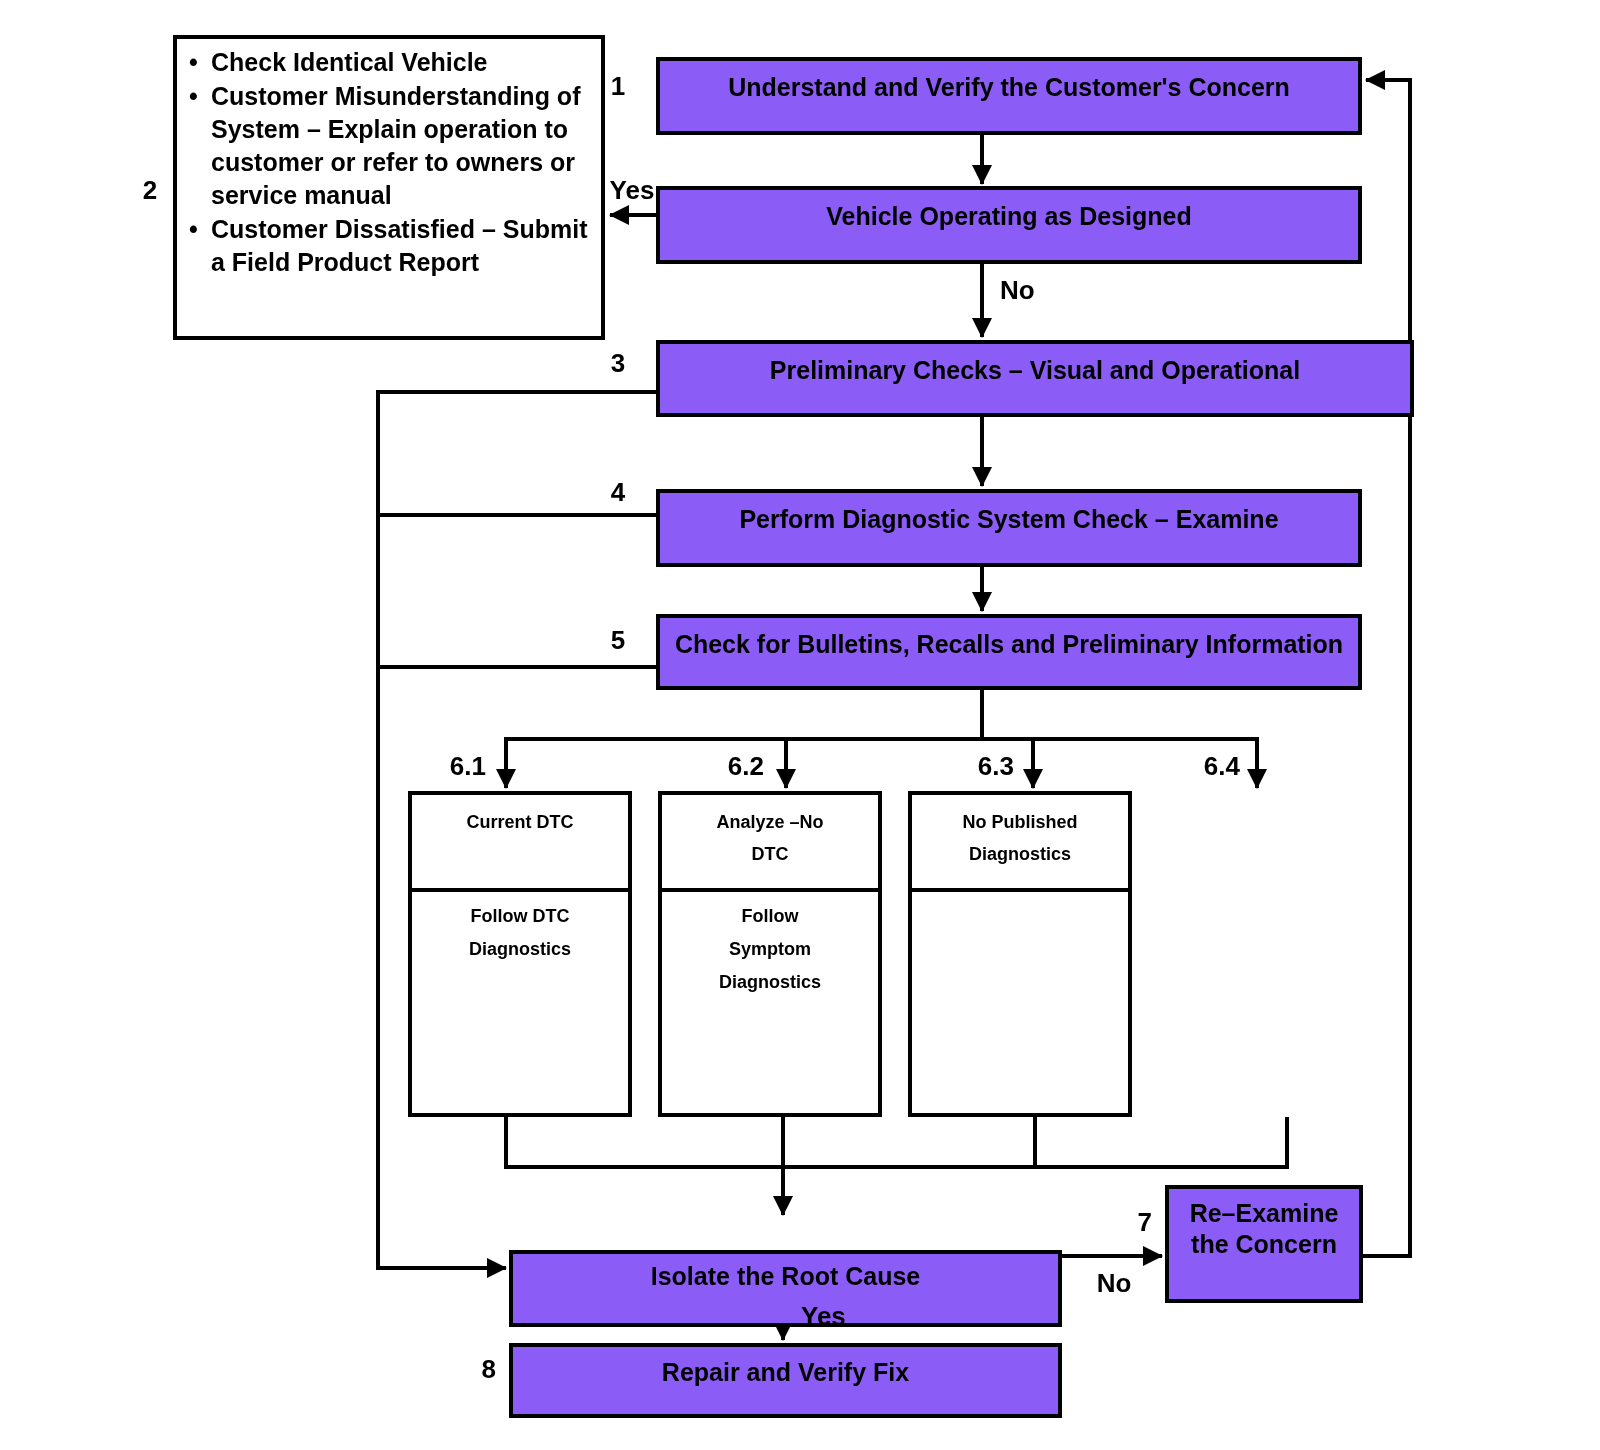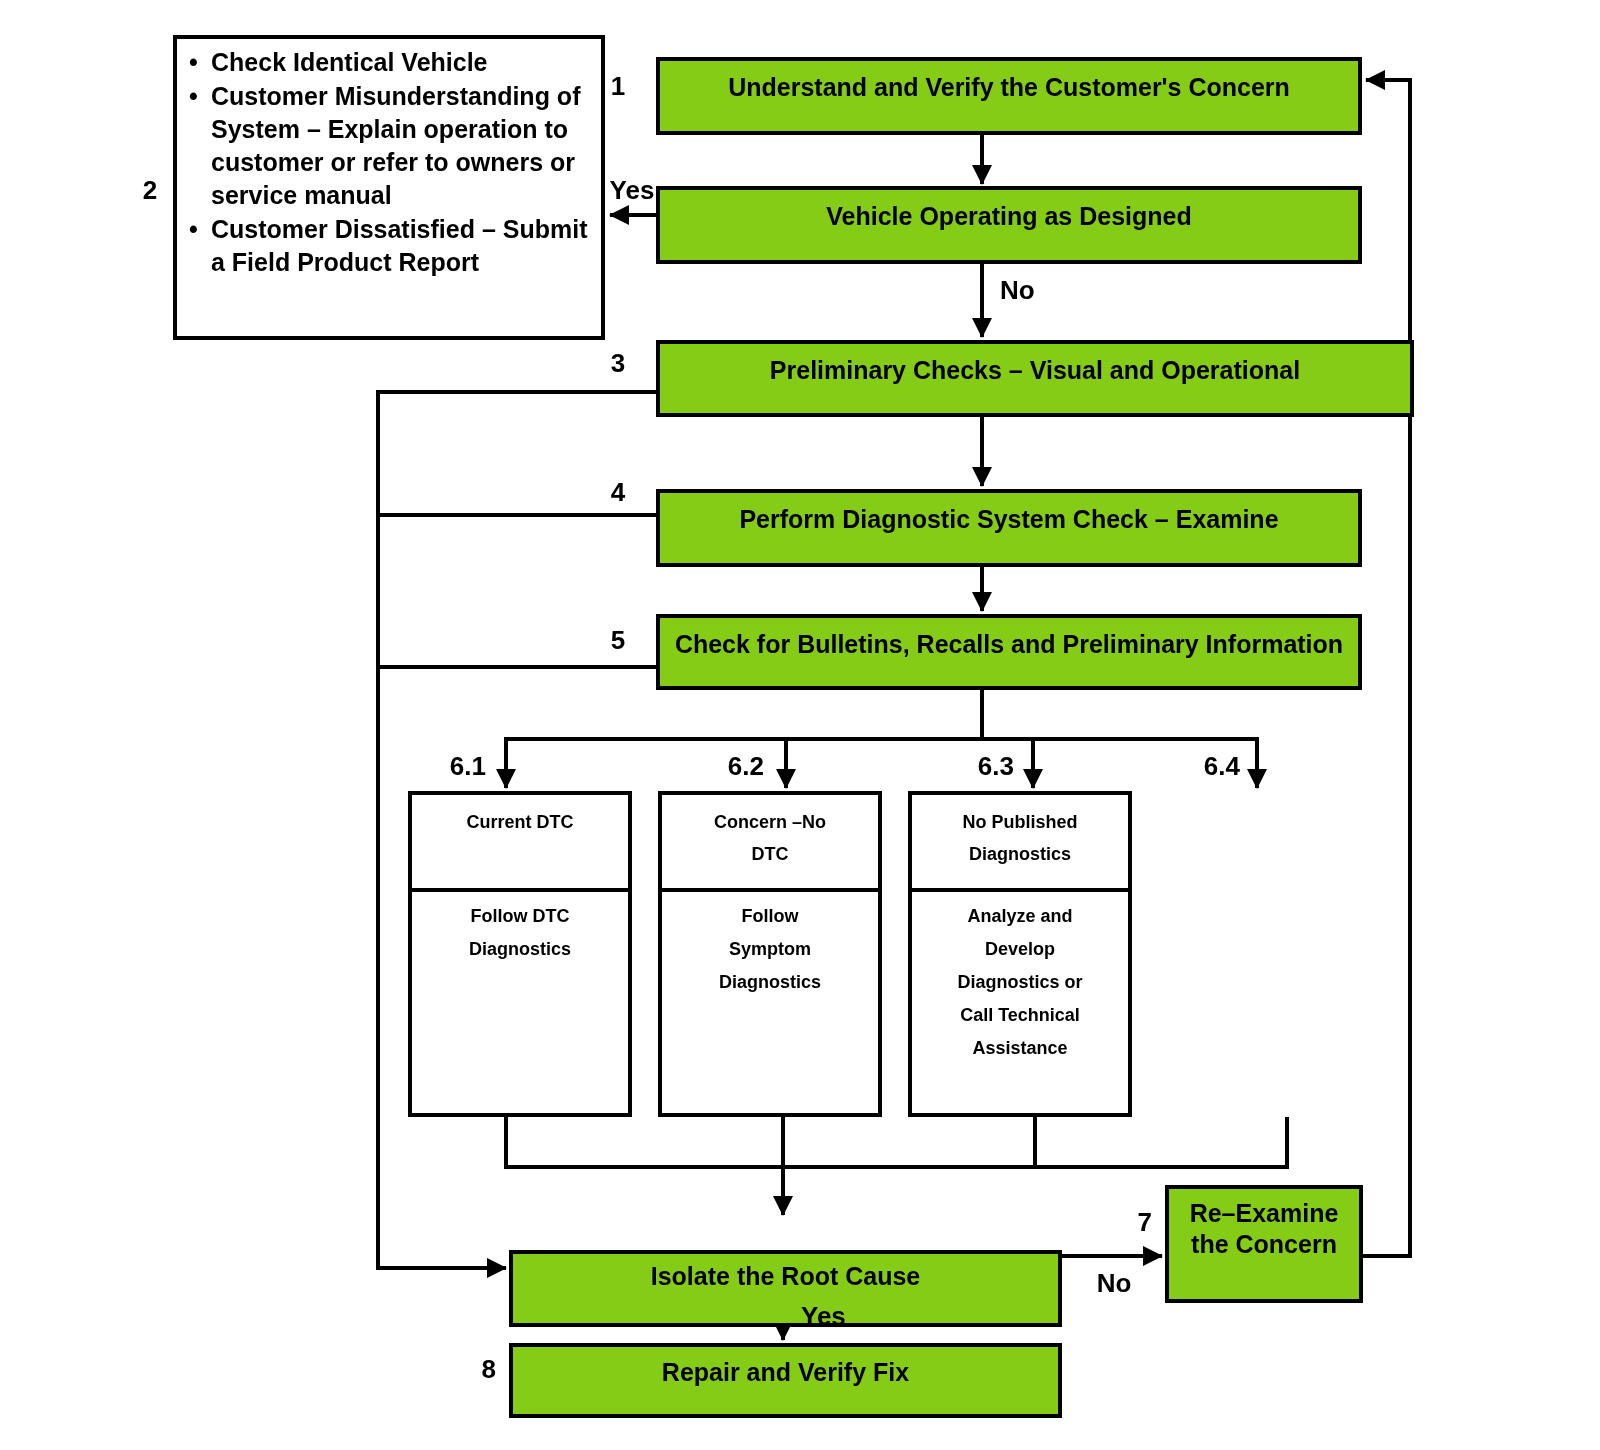--- a/index.html
+++ b/index.html
@@ -4,21 +4,21 @@
 <style>
   html,body{margin:0;padding:0;background:#ffffff;}
   .stage{
     position:relative;width:1600px;height:1450px;background:#ffffff;
     font-family:"Liberation Sans", sans-serif;font-weight:bold;color:#000;
     overflow:hidden;
   }
   .wires{position:absolute;left:0;top:0;z-index:1;}
   .node{
     position:absolute;z-index:2;box-sizing:border-box;
-    border:4px solid #000;background:#84cc16;
+    border:4px solid #000;background:#8b5cf6;
     display:flex;justify-content:center;align-items:flex-start;
     text-align:center;font-size:25px;line-height:26px;
     padding:13px 8px 0 8px;white-space:pre-line;
   }
   .node.tall{padding-top:9px;line-height:31px;}
   .split{
     position:absolute;z-index:2;box-sizing:border-box;
     border:4px solid #000;background:#fff;
     display:flex;flex-direction:column;
     text-align:center;font-size:18px;
@@ -116,34 +116,29 @@
   <div class="node" style="left:656px;top:489px;width:706px;height:78px;">Perform Diagnostic System Check – Examine</div>
 
   <div class="node" style="left:656px;top:614px;width:706px;height:76px;">Check for Bulletins, Recalls and Preliminary Information</div>
 
   <div class="split" style="left:408px;top:791px;width:224px;height:326px;">
     <div class="hd">Current DTC</div>
     <div class="bd">Follow DTC
 Diagnostics</div>
   </div>
   <div class="split" style="left:658px;top:791px;width:224px;height:326px;">
-    <div class="hd">Concern –No
+    <div class="hd">Analyze –No
 DTC</div>
     <div class="bd">Follow
 Symptom
 Diagnostics</div>
   </div>
   <div class="split" style="left:908px;top:791px;width:224px;height:326px;">
     <div class="hd">No Published
 Diagnostics</div>
-    <div class="bd">Analyze and
-Develop
-Diagnostics or
-Call Technical
-Assistance</div>
   </div>
 
   <div class="node" style="left:509px;top:1250px;width:553px;height:77px;padding-top:9px;">Isolate the Root Cause</div>
 
   <div class="node tall" style="left:1165px;top:1185px;width:198px;height:118px;">Re–Examine
 the Concern</div>
 
   <div class="node" style="left:509px;top:1343px;width:553px;height:75px;padding-top:12px;">Repair and Verify Fix</div>
 
   <div class="lbl t-c" style="left:600px;top:72px;width:36px;">1</div>

